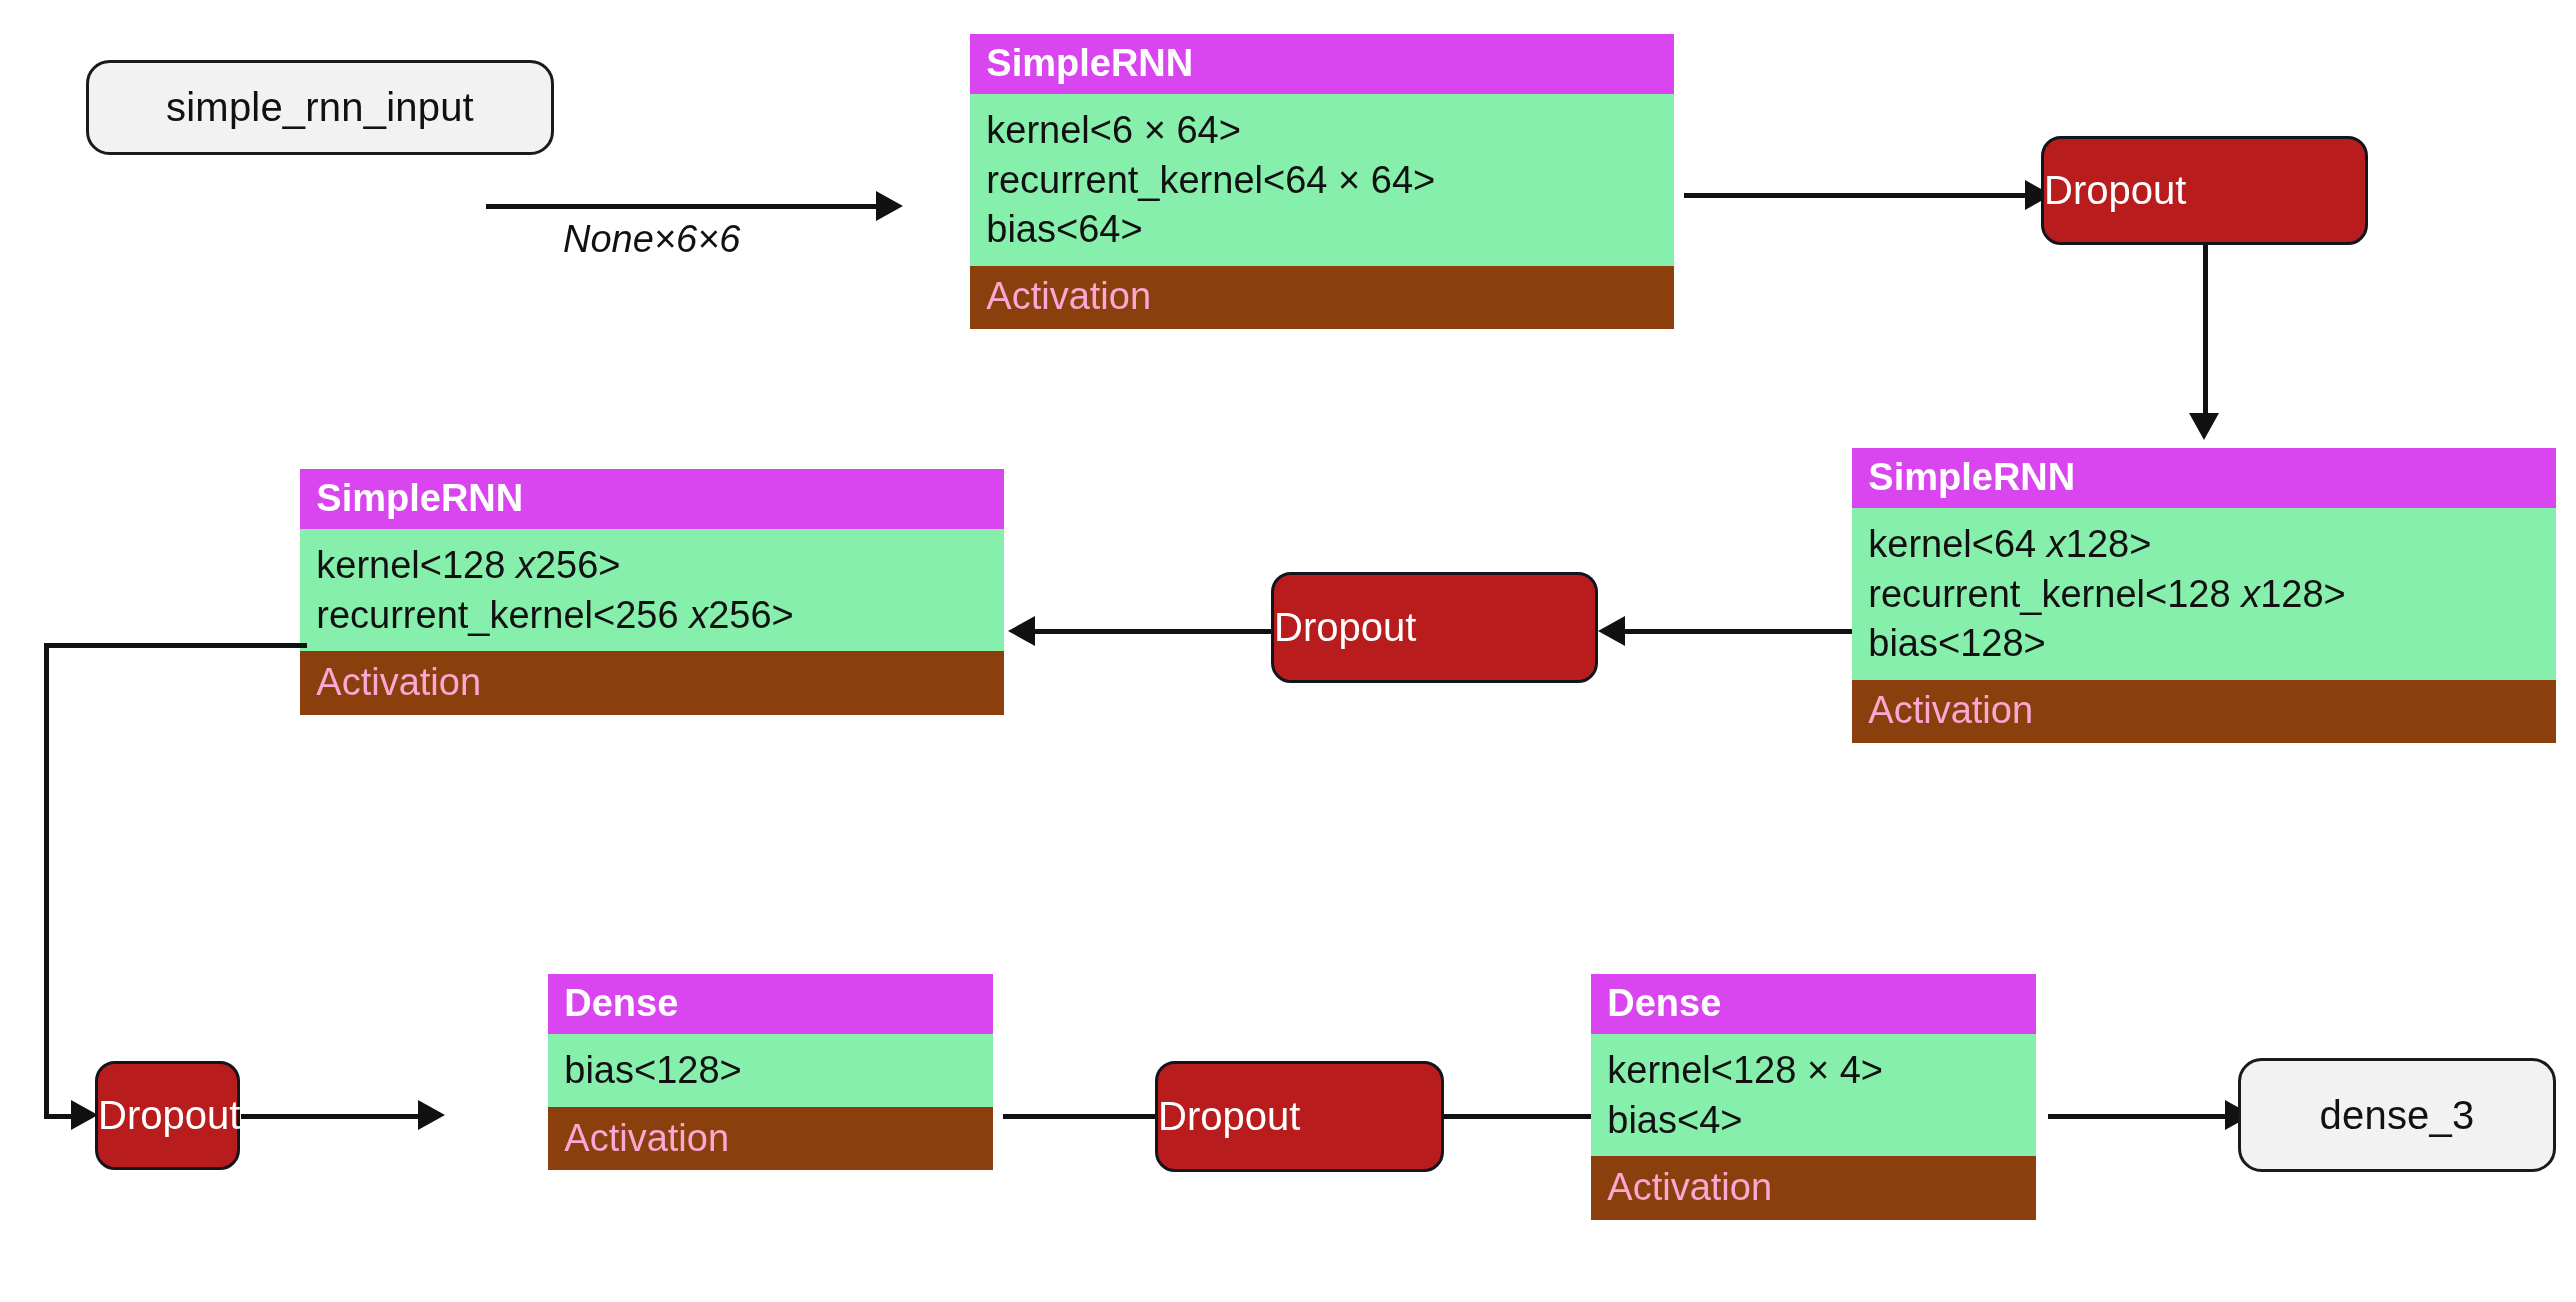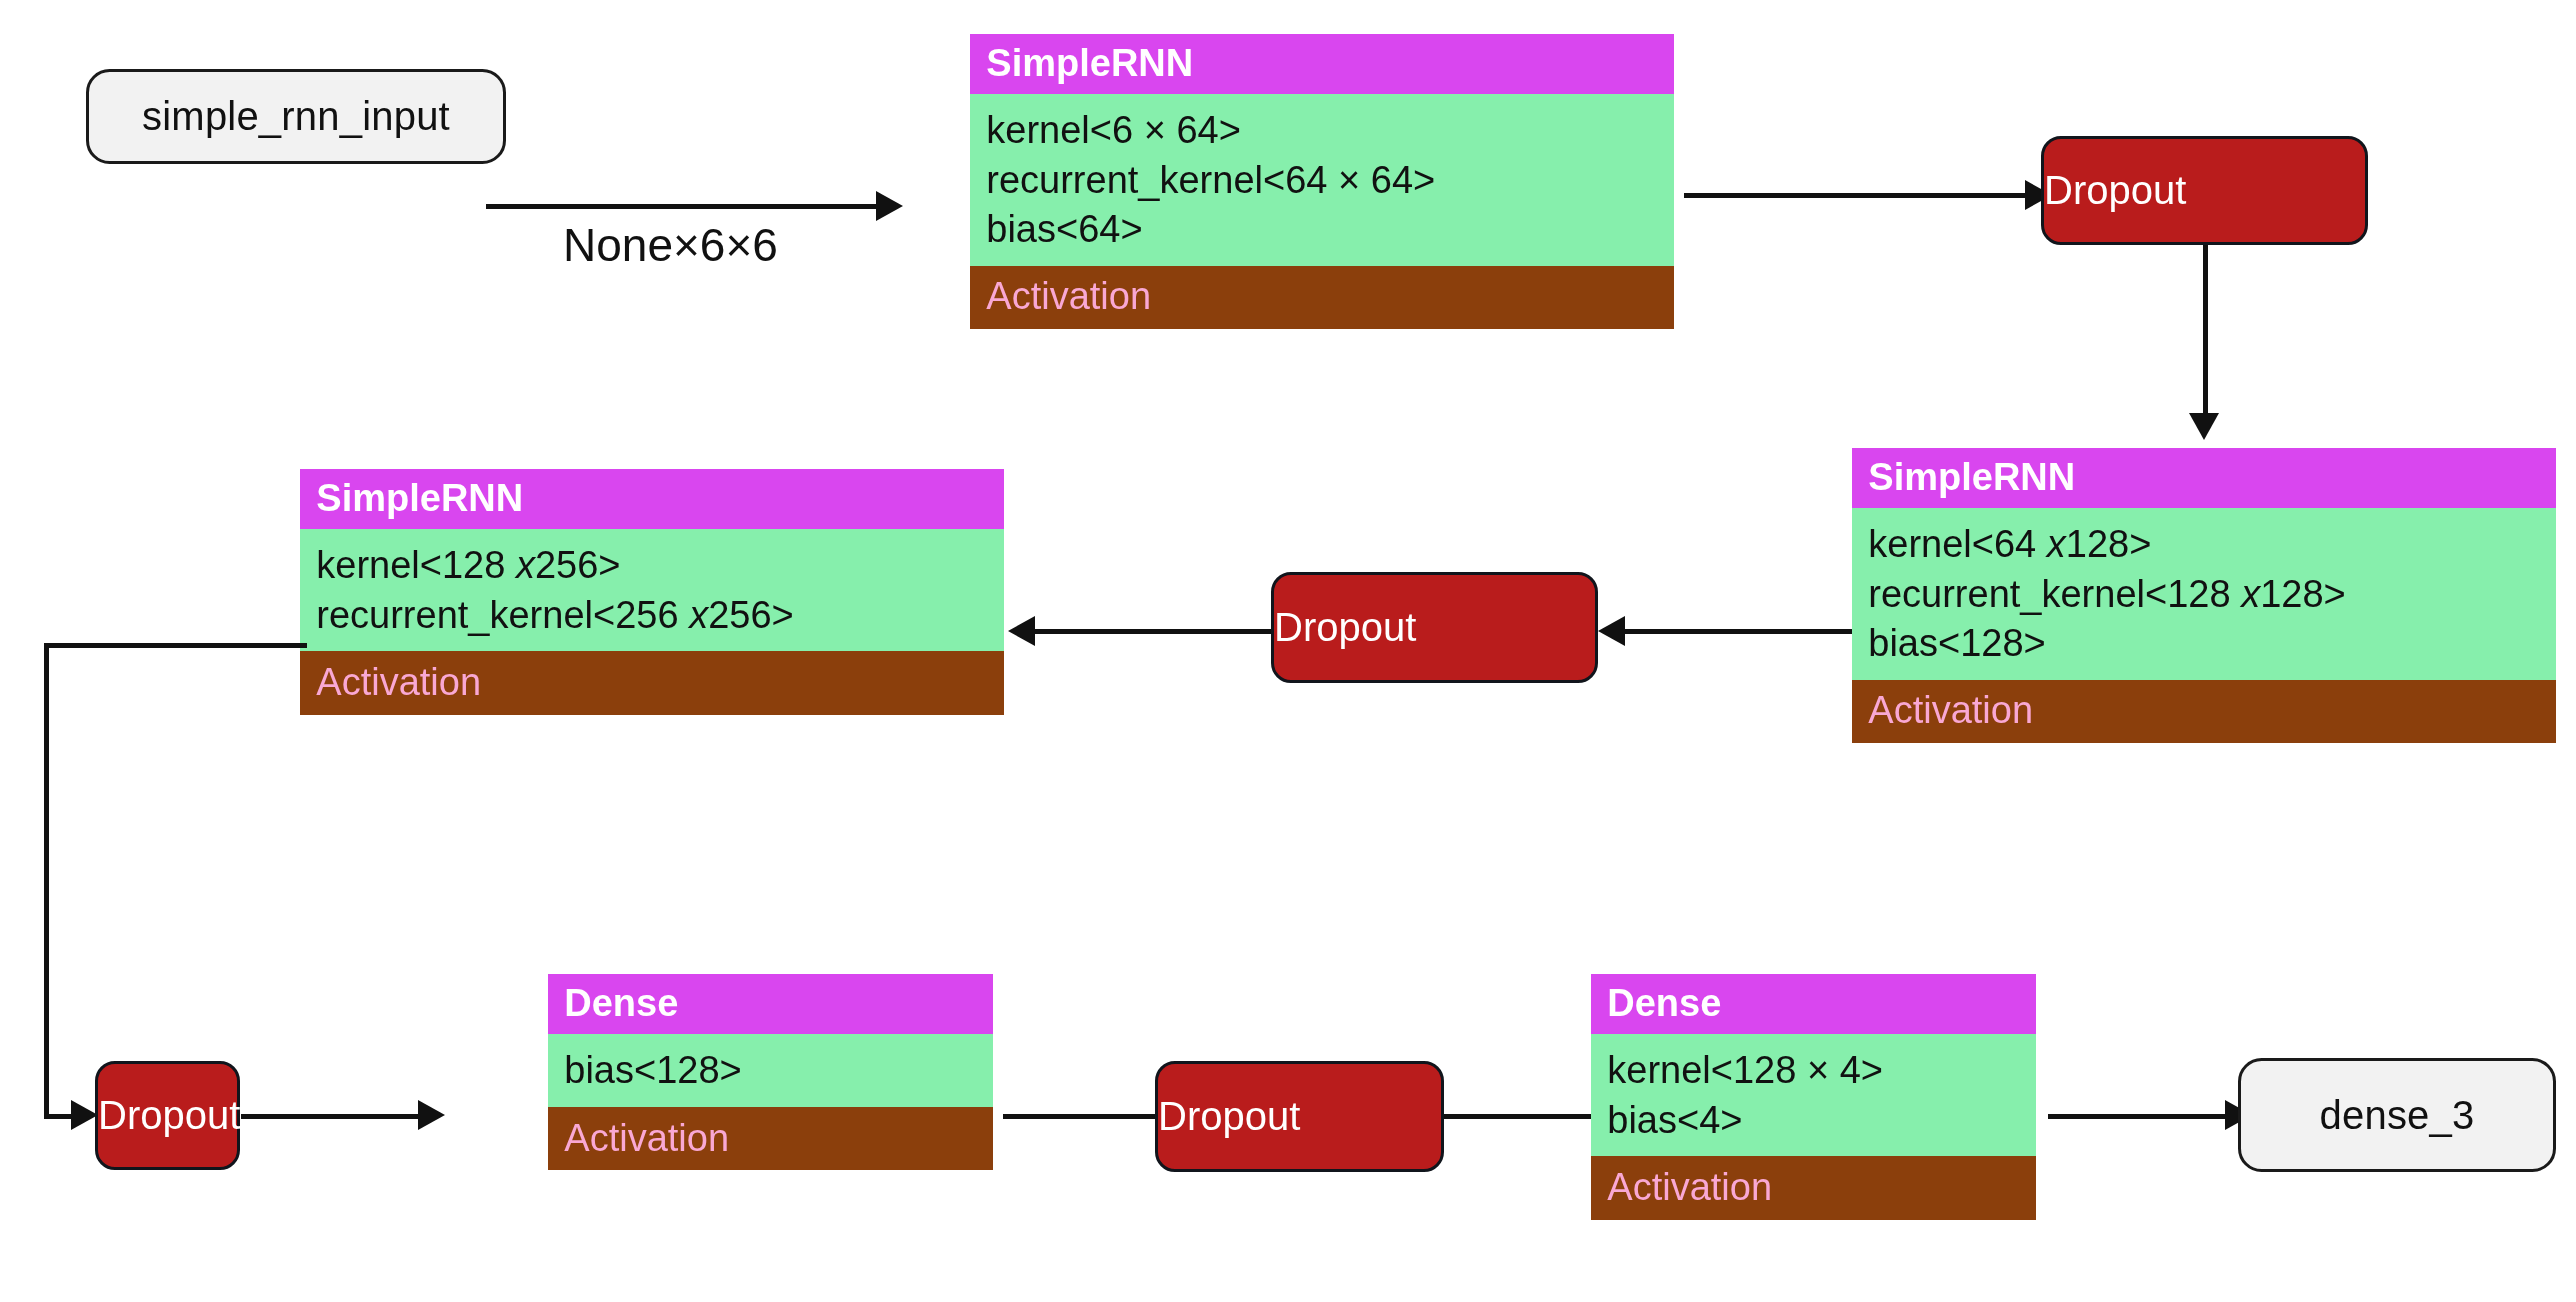--- a/index.html
+++ b/index.html
@@ -110,30 +110,31 @@
   }
   .arrow-down {
     border-left: 15.4px solid transparent;
     border-right: 15.4px solid transparent;
     border-top: 27px solid #111111;
   }
 
   .edge-label {
     position: absolute;
     color: #111111;
-    font-size: 46px;
-    white-space: nowrap;
+    font-size: 38px;
+    white-space: nowrap;
+    font-style: italic;
   }
 </style>
 </head>
 <body>
 
 <div id="canvas">
 
-  <div class="io-node" style="left:86px; top:69px; width:420px; height:95px;">
+  <div class="io-node" style="left:86px; top:60px; width:468px; height:95px;">
     <span>simple_rnn_input</span>
   </div>
 
   <div class="edge edge-h" style="left:486px; top:204px; width:390px;"></div>
   <div class="arrowhead arrow-right" style="left:876px; top:191px;"></div>
   <div class="edge-label" style="left:563px; top:218px;">None×6×6</div>
 
   <div class="layer-block" style="left:970px; top:34px; width:704px;">
     <div class="layer-header">SimpleRNN</div>
     <div class="layer-body">

